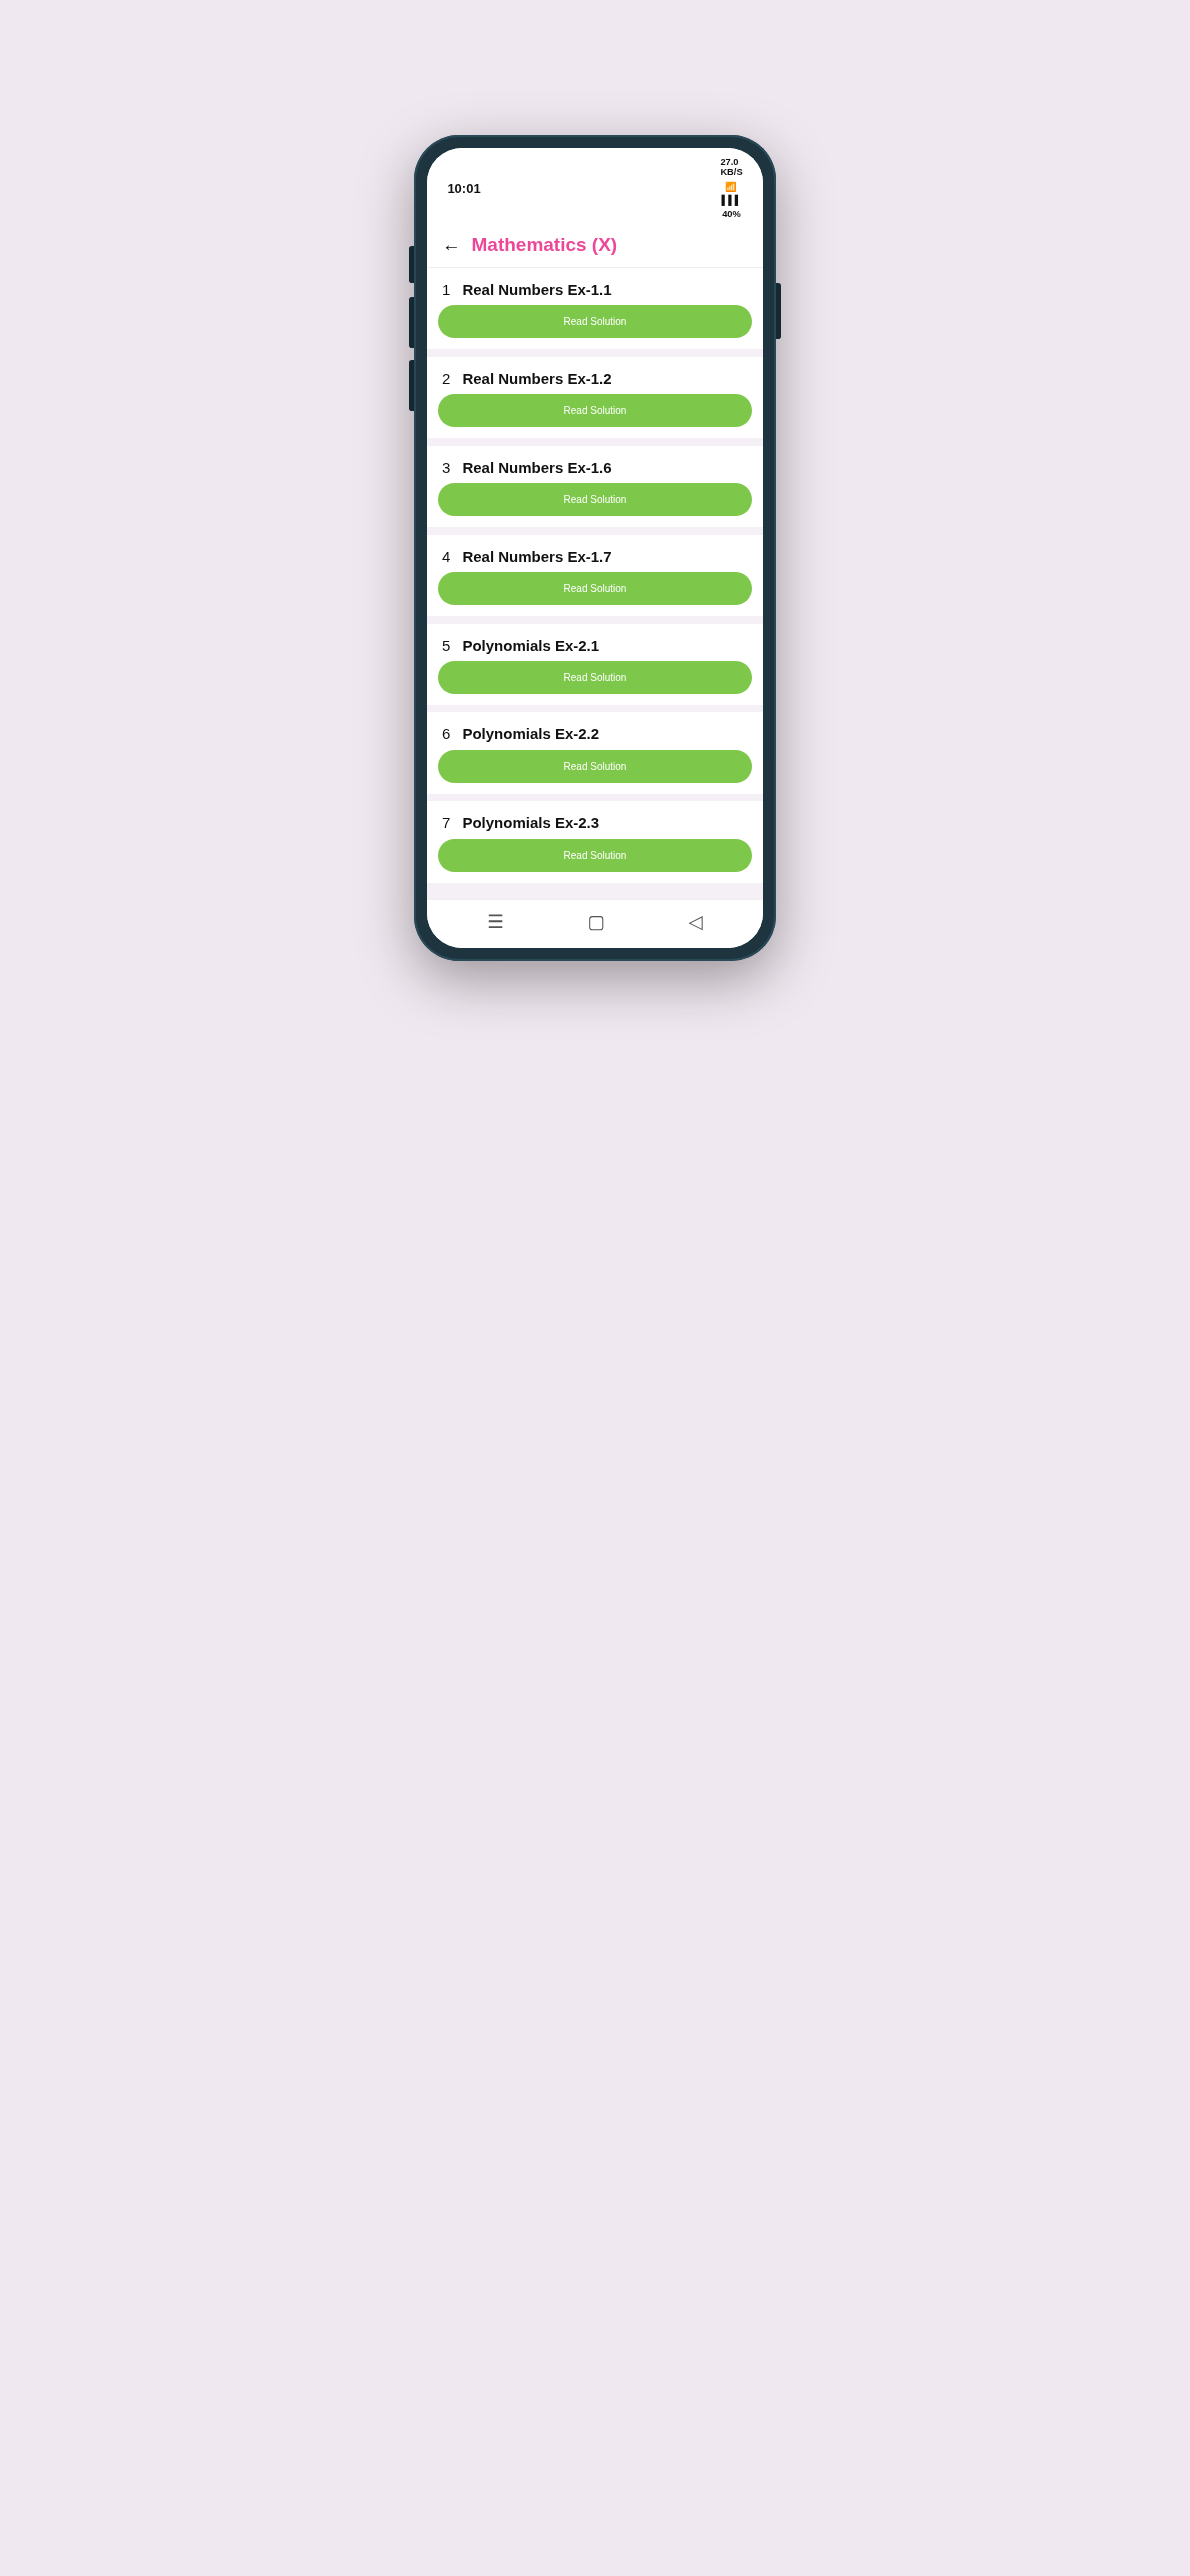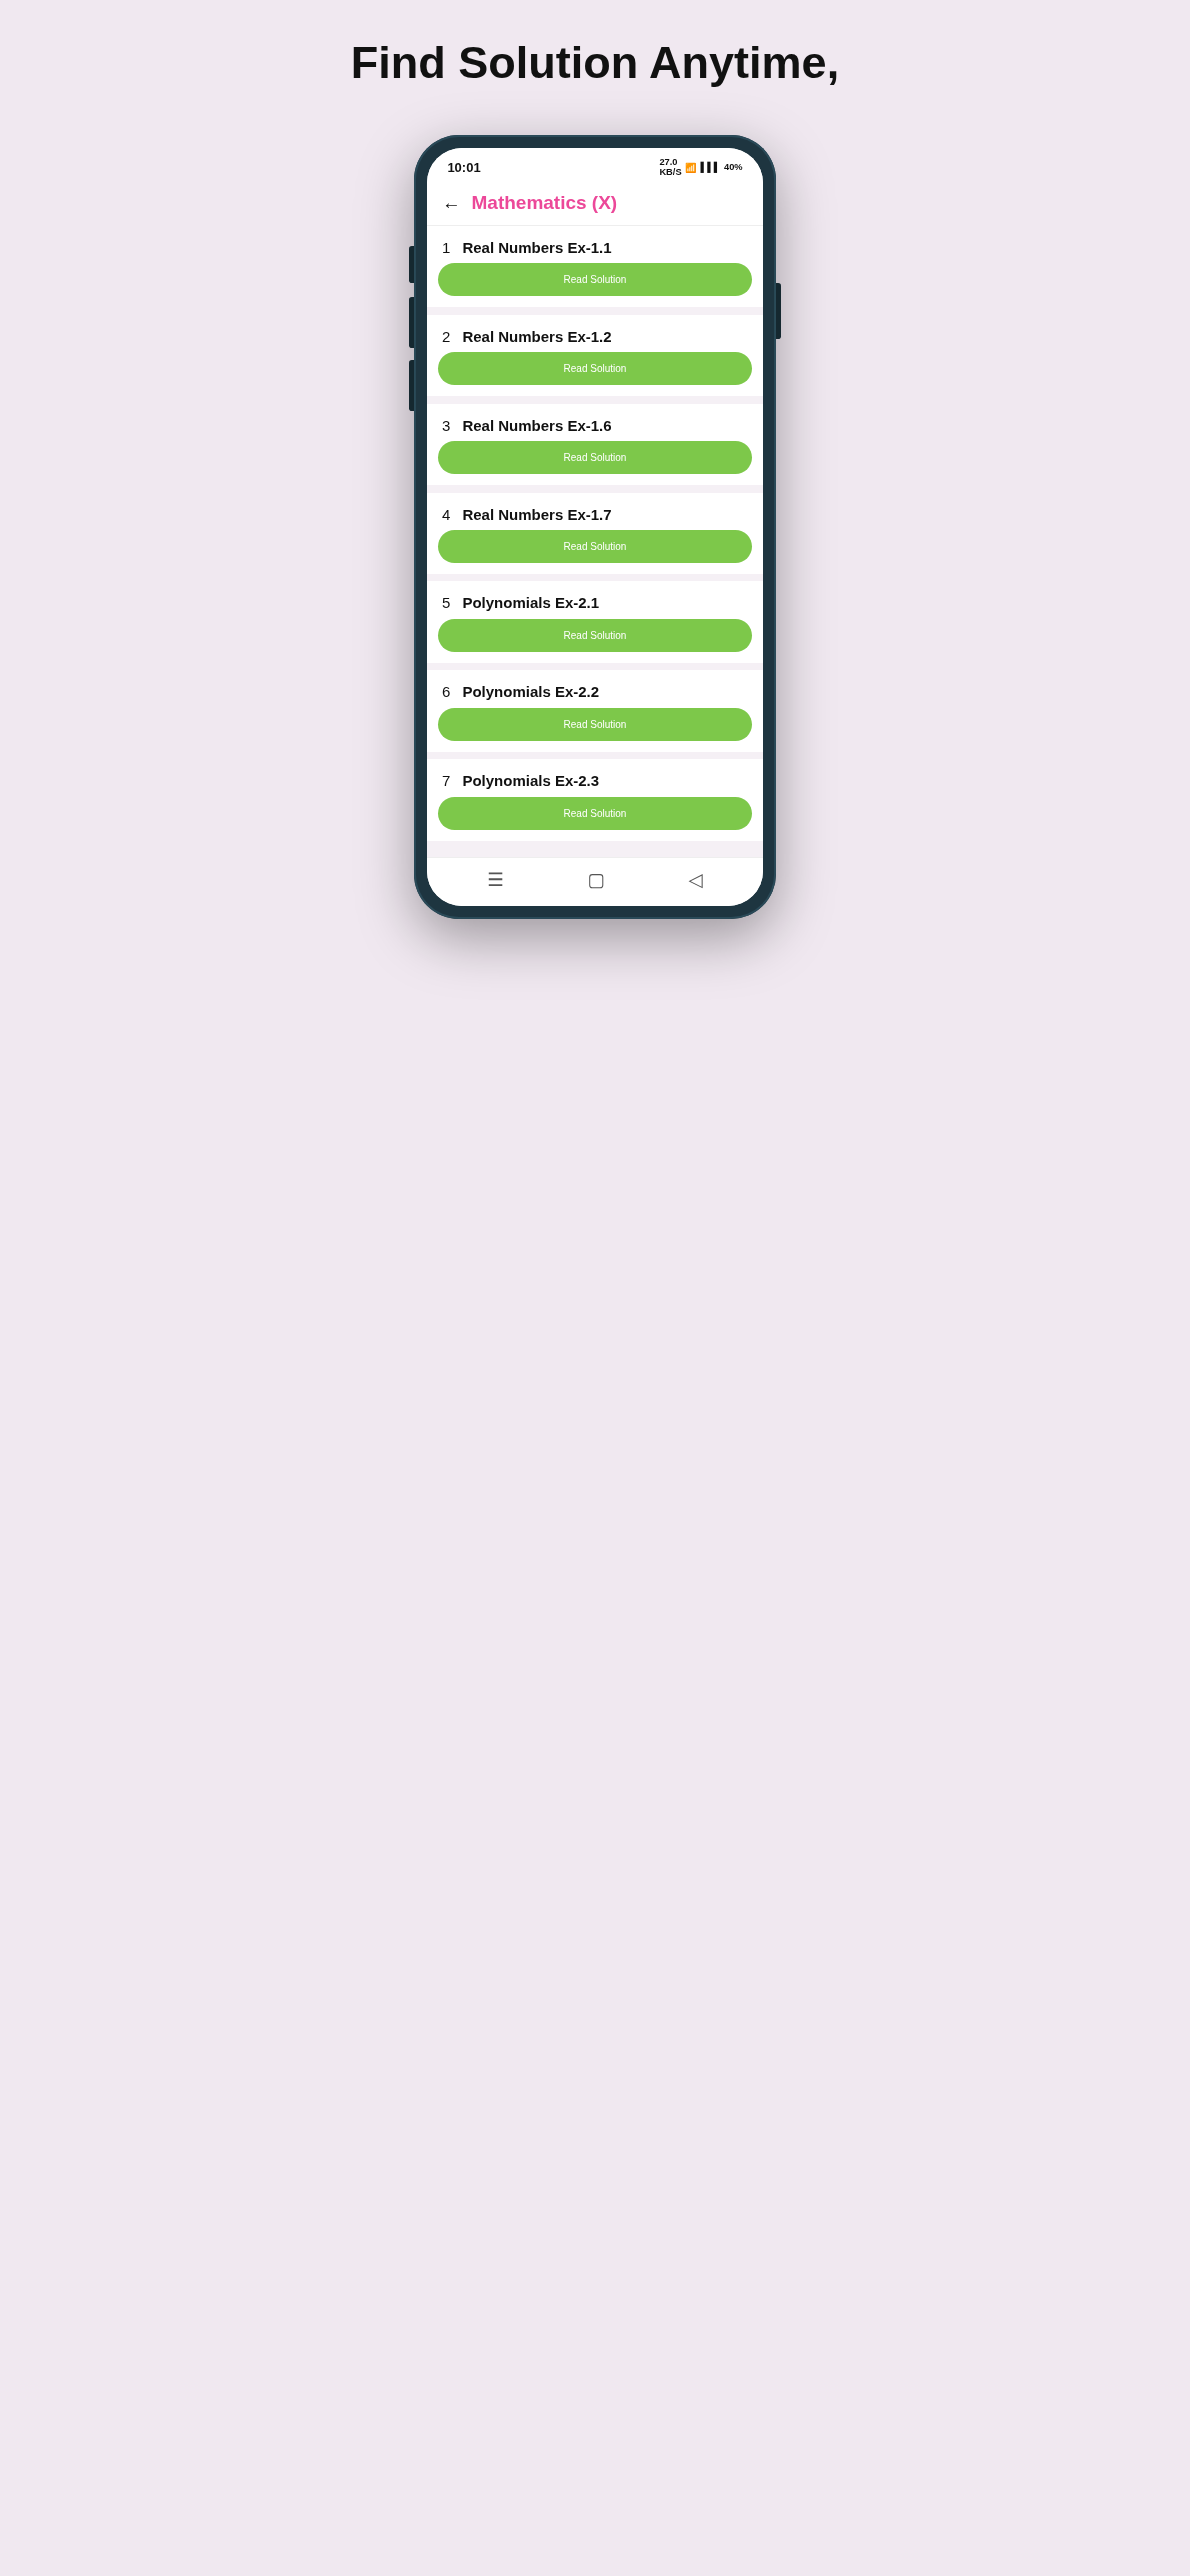--- a/index.html
+++ b/index.html
@@ -54,20 +54,21 @@
       font-weight: 600;
       color: #111;
     }
 
     .status-icons {
       display: flex;
       align-items: center;
       gap: 3.7px;
       font-size: 10.2px;
       color: #111;
+      flex-direction: column;
     }
 
     .status-icons span {
       font-size: 9.3px;
       font-weight: 600;
     }
 
     
     .app-header {
       display: flex;
@@ -204,21 +205,21 @@
       width: 4.6px;
       height: 51px;
       background: #152830;
       border-radius: 2.8px 0 0 2.8px;
     }
   </style>
 </head>
 <body>
 
 <h1 class="page-title">
-  <span>Find Solution Anytime,</span><br>
+  <br>
 </h1>
 
 <div class="phone-outer">
   <div class="phone-btn-right"></div>
   <div class="phone-btn-left-1"></div>
   <div class="phone-btn-left-2"></div>
   <div class="phone-btn-left-3"></div>
 
   <div class="phone-inner">
 

